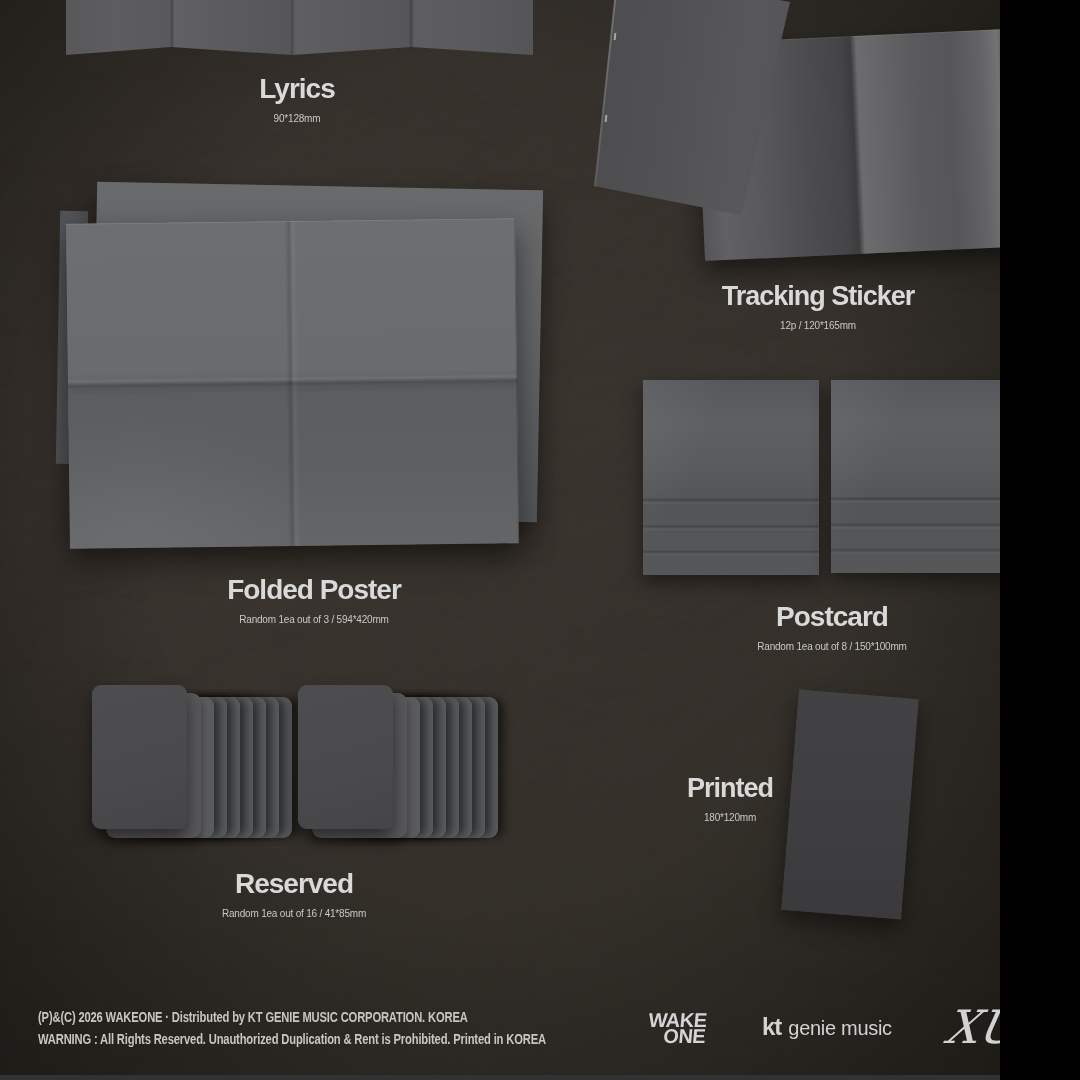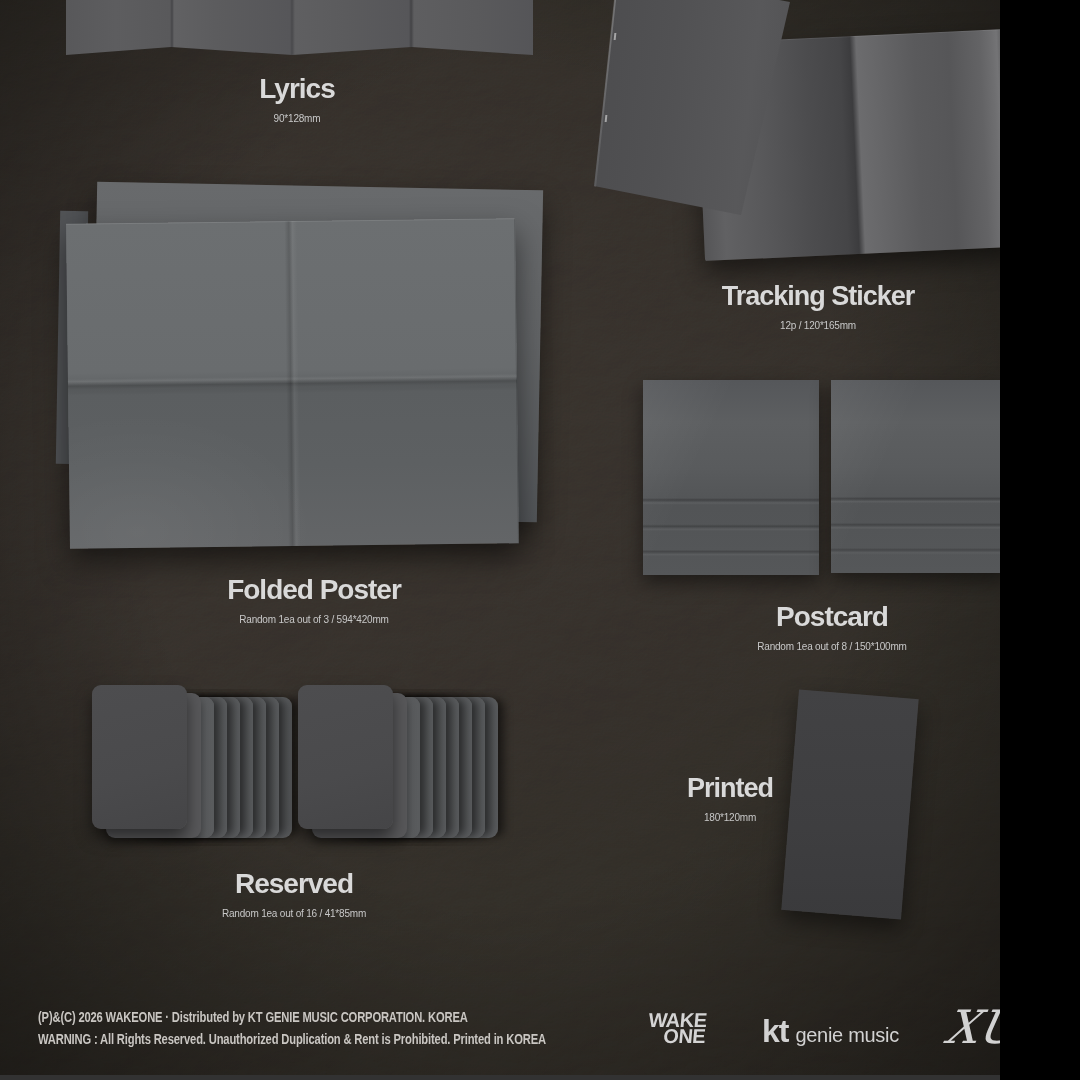--- a/index.html
+++ b/index.html
@@ -135,21 +135,21 @@
     position:absolute;left:38px;top:1006px;color:#c9c6c2;font-weight:bold;
     font-size:14px;line-height:22px;letter-spacing:-0.2px;white-space:nowrap;
     transform:scaleX(.8);transform-origin:left top;
   }
   .wakeone{
     position:absolute;left:640px;top:1012px;width:66px;text-align:right;
     color:#d4d4d4;font-weight:bold;font-size:20px;line-height:16px;
     letter-spacing:-0.5px;transform:skewX(-5deg);
   }
   .ktlogo{position:absolute;left:762px;top:1013px;color:#d2d2d2;white-space:nowrap;}
-  .ktlogo .kt-b{font-weight:bold;font-size:32px;letter-spacing:-1px;}
+  .ktlogo .kt-b{font-weight:bold;font-size:24px;letter-spacing:-1px;}
   .ktlogo .kt-r{font-weight:normal;font-size:20px;margin-left:7px;letter-spacing:-0.3px;}
   .artist{
     position:absolute;left:950px;top:1000px;
     font-family:"DejaVu Serif",serif;font-style:italic;font-size:46px;
     color:#d2d2d2;transform:skewX(-14deg);letter-spacing:0px;white-space:nowrap;
   }
   .bstrip{position:absolute;left:0;bottom:0;width:100%;height:5px;background:#323232;}
 </style>
 </head>
 <body>

